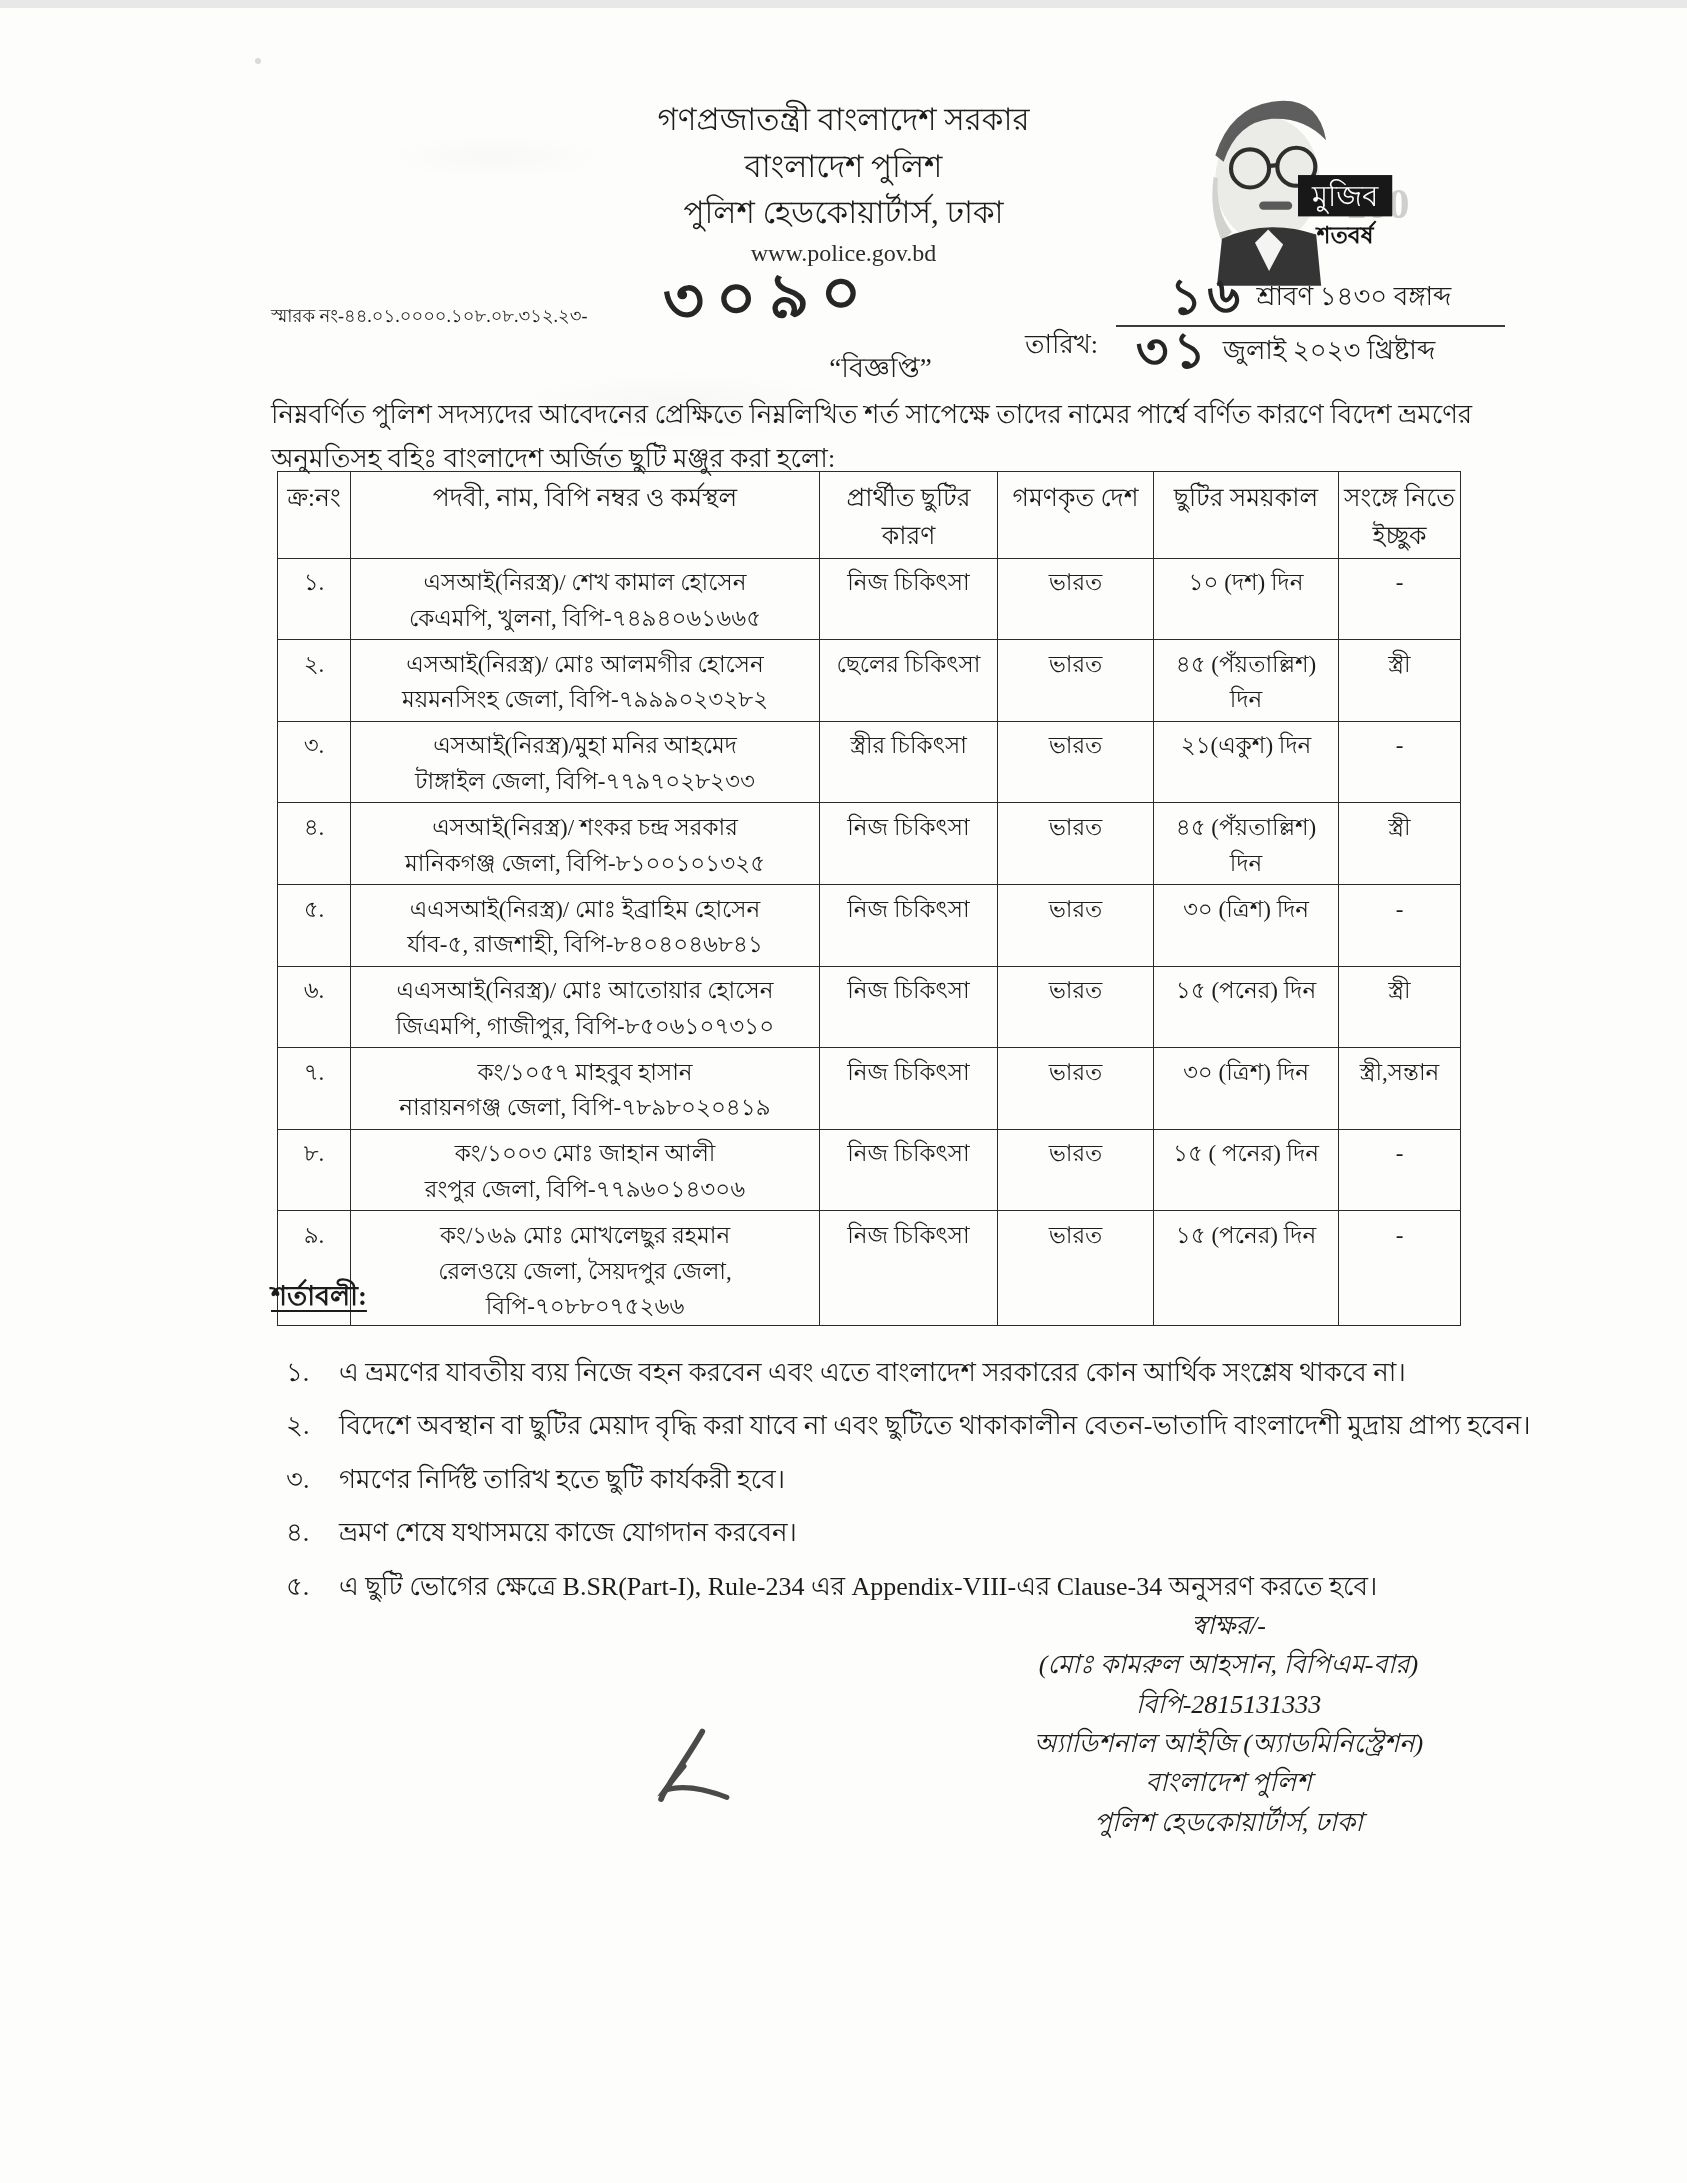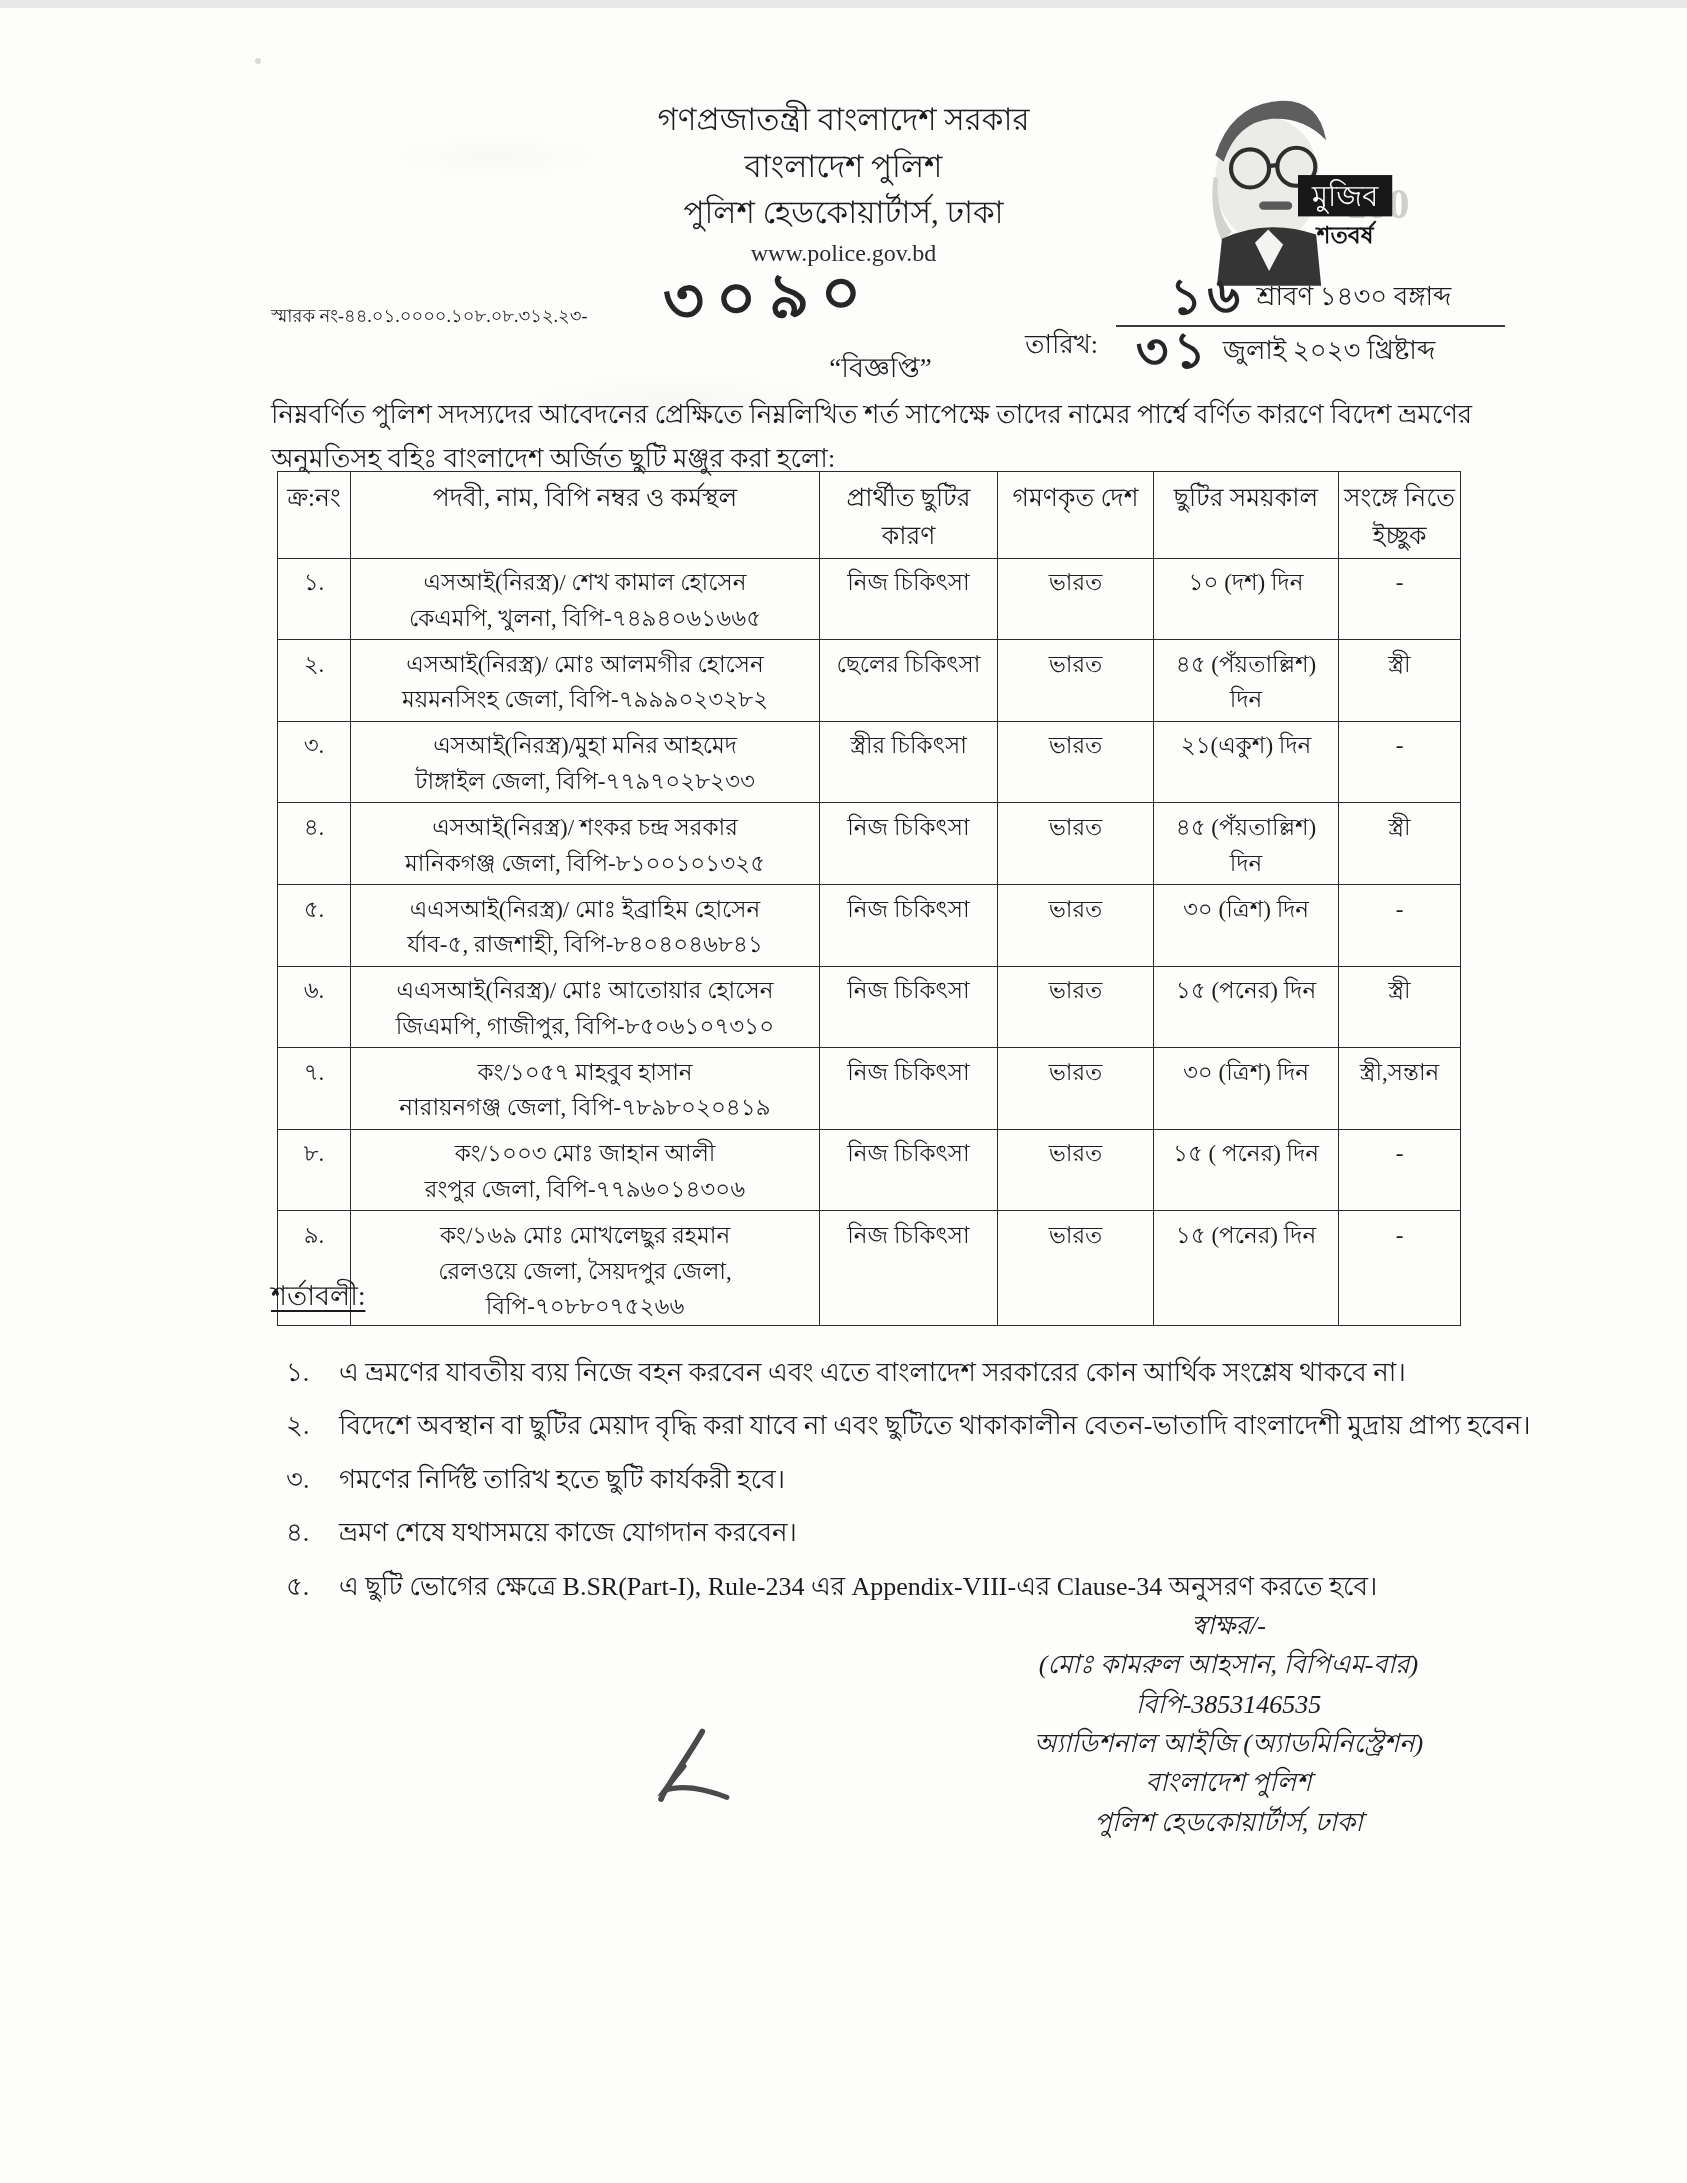--- a/index.html
+++ b/index.html
@@ -42,21 +42,21 @@
   
   table.leave{position:absolute;left:277px;top:463px;width:1183px;border-collapse:collapse;table-layout:fixed;}
   table.leave th,table.leave td{border:1.7px solid #2b2b2b;vertical-align:top;}
   table.leave th{font-weight:normal;font-size:25px;line-height:1.55;text-align:center;height:79px;padding:6.6px 3.3px 0 3.3px;}
   table.leave td{font-size:23px;line-height:1.55;text-align:center;height:74px;padding:6.6px 5px 0 5px;}
   td.name{text-align:left;padding-left:18px;}
   .nline{display:block;}
 
   
   .conds{position:absolute;left:271px;top:1267px;width:1315px;}
-  .conds-h{font-size:27px;text-decoration:underline;text-underline-offset:5px;margin:0 0 33px 0;font-weight:normal;}
+  .conds-h{font-size:27px;text-decoration:underline;text-underline-offset:5px;margin:0 0 33px 0;font-weight:bold;}
   .cond-item{display:flex;margin-bottom:13.2px;font-size:26px;line-height:1.55;}
   .cond-num{flex:none;width:53px;margin-left:15px;}
   .cond-text{flex:1;}
 
   
   .sig{position:absolute;left:943px;top:1601px;width:571px;text-align:center;font-size:26px;line-height:1.29;font-style:italic;}
   .sig div{margin-bottom:5.8px;}
 
   .scribble{position:absolute;left:633px;top:1717px;}
 </style>
@@ -259,20 +259,20 @@
   </div>
 
   <svg class="scribble" width="99" height="79" viewBox="0 0 120 96">
     <path d="M84,8 C74,26 56,52 44,72 C40,78 36,84 34,90" fill="none" stroke="#4a4a4a" stroke-width="7" stroke-linecap="round"></path>
     <path d="M62,50 C54,60 44,72 38,80 C58,72 88,78 114,88" fill="none" stroke="#4a4a4a" stroke-width="6" stroke-linecap="round"></path>
   </svg>
 
   <div class="sig">
     <div>স্বাক্ষর/-</div>
     <div>(মোঃ কামরুল আহসান, বিপিএম-বার)</div>
-    <div>বিপি-3853146535</div>
+    <div>বিপি-2815131333</div>
     <div>অ্যাডিশনাল আইজি (অ্যাডমিনিস্ট্রেশন)</div>
     <div>বাংলাদেশ পুলিশ</div>
     <div>পুলিশ হেডকোয়ার্টার্স, ঢাকা</div>
   </div>
 
 </div>
 
 
 </body></html>

